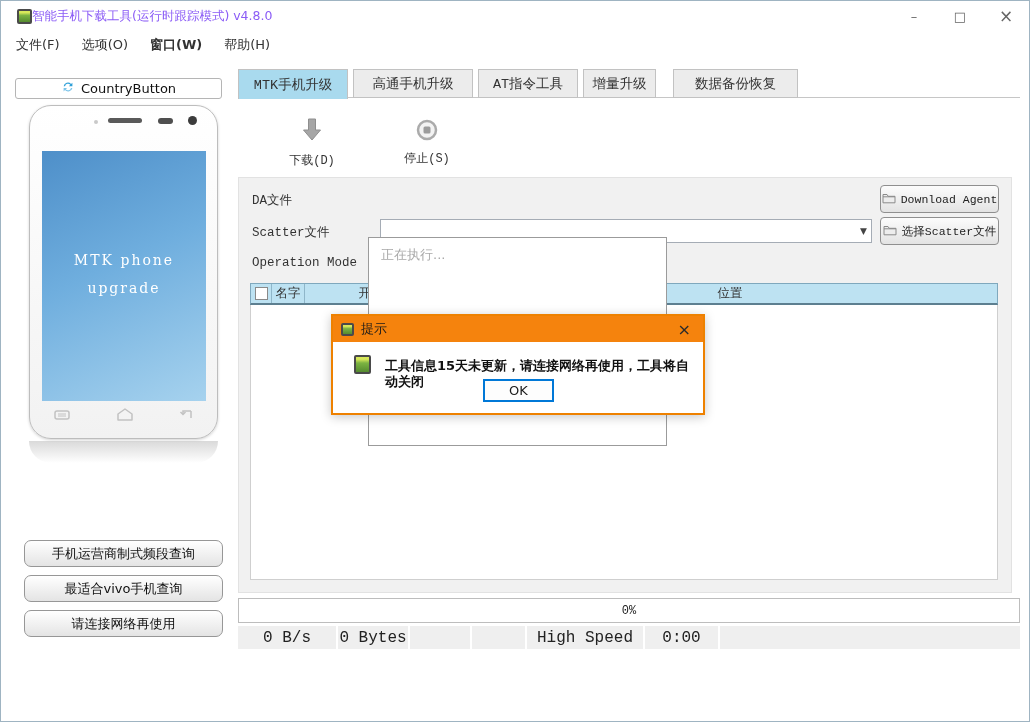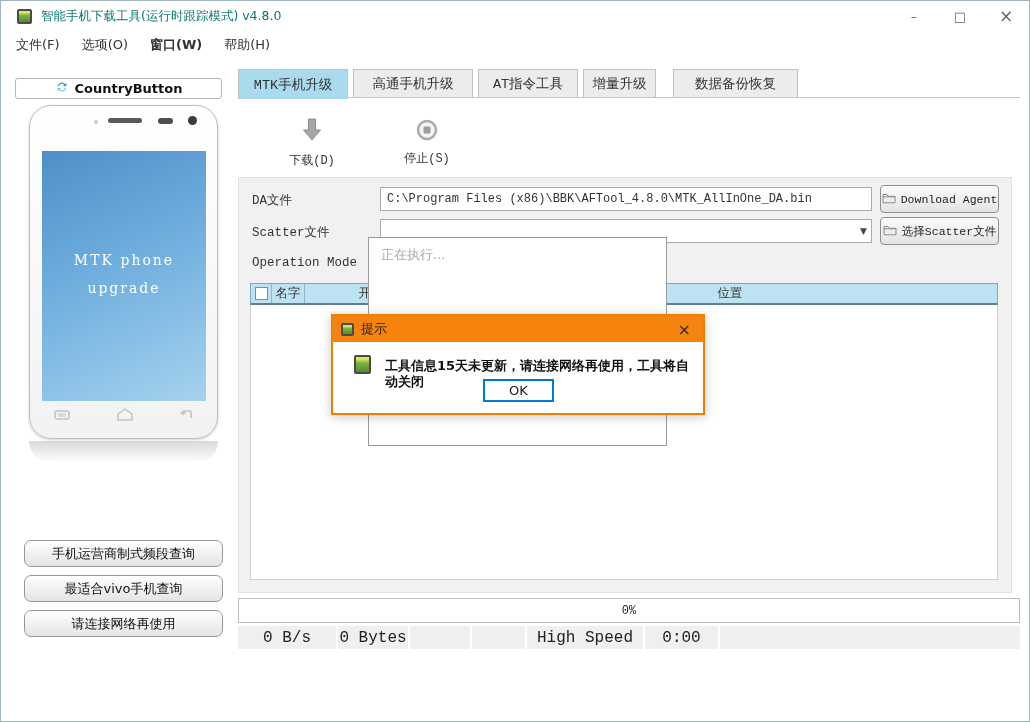--- a/index.html
+++ b/index.html
@@ -6,36 +6,36 @@
   body { background:#d8d8d8; font-family:"DejaVu Sans", sans-serif; }
 
   .window { position:relative; width:1030px; height:722px; background:#fff;
             border:1px solid #9fb4c2; overflow:hidden; }
 
   
   .titlebar { position:absolute; left:0; top:0; width:100%; height:30px;
               display:flex; align-items:center; padding-left:16px; background:#fff; }
   .app-icon { width:15px; height:15px; border:2px solid #4a4a4a; border-radius:2px;
               background:linear-gradient(#d7e85a 15%, #7cb342 40%, #558b2f); flex:0 0 auto; }
-  .titlebar .title { margin-left:9px; font-size:12.5px; color:#0f766e; }
+  .titlebar .title { font-size:12.5px; color:#8b5cf6; }
   .win-controls { position:absolute; right:0; top:0; height:30px; display:flex; }
   .win-btn { width:46px; height:30px; display:flex; align-items:center; justify-content:center;
              color:#666; font-size:13px; }
   .win-btn.close { font-size:17px; }
 
   
   .menubar { position:absolute; left:4px; top:32px; height:24px; display:flex; }
   .menu-item { padding:3px 11px; font-size:13px; color:#333; }
   .menu-item.bold { font-weight:bold; }
 
   
   .country-btn { position:absolute; left:14px; top:77px; width:207px; height:21px;
                  background:#fff; border:1px solid #b5b5b5; border-radius:3px;
                  display:flex; align-items:center; justify-content:center; gap:6px;
-                 font-size:13px; font-weight:bold; color:#111; }
+                 font-size:13px; font-weight:normal; color:#111; }
   .phone { position:absolute; left:28px; top:104px; width:189px; height:334px;
            border-radius:22px; background:linear-gradient(#ffffff,#f2f2f2);
            border:1px solid #bdbdbd; box-shadow:0 1px 3px rgba(0,0,0,.18); }
   .phone .dot1 { position:absolute; left:64px; top:14px; width:4px; height:4px;
                  border-radius:50%; background:#c9c9c9; }
   .phone .speaker { position:absolute; left:78px; top:12px; width:34px; height:5px;
                     border-radius:3px; background:#5a5a5a; }
   .phone .sensor { position:absolute; left:128px; top:12px; width:15px; height:6px;
                    border-radius:3px; background:#4f4f4f; }
   .phone .camera { position:absolute; left:158px; top:10px; width:9px; height:9px;
@@ -214,21 +214,20 @@
     <span>
       <svg width="26" height="27" viewBox="0 0 26 27">
           <path d="M9.5 3h7v11h5L13 24 4.5 14h5z" fill="#a6a6a6" stroke="#8e8e8e"></path>
         </svg>
     </span>
     <span class="lbl">下载(D)</span>
   </div>
 
   <div class="panel">
     <div class="flabel" style="top:14px">DA文件</div>
-    <input class="tinput" style="top: 9px;" value="C:\Program Files (x86)\BBK\AFTool_4.8.0\MTK_AllInOne_DA.bin">
     <div class="pbtn" style="top:7px">
       <span>
         <svg width="14" height="12" viewBox="0 0 14 12">
             <path d="M1 2.5h4l1.2 1.8H13v6.5H1z" fill="#ededed" stroke="#8a8a8a"></path>
             <path d="M1 4.8h12" stroke="#8a8a8a"></path>
           </svg>
       </span>
       <span>Download Agent</span>
     </div>
 

